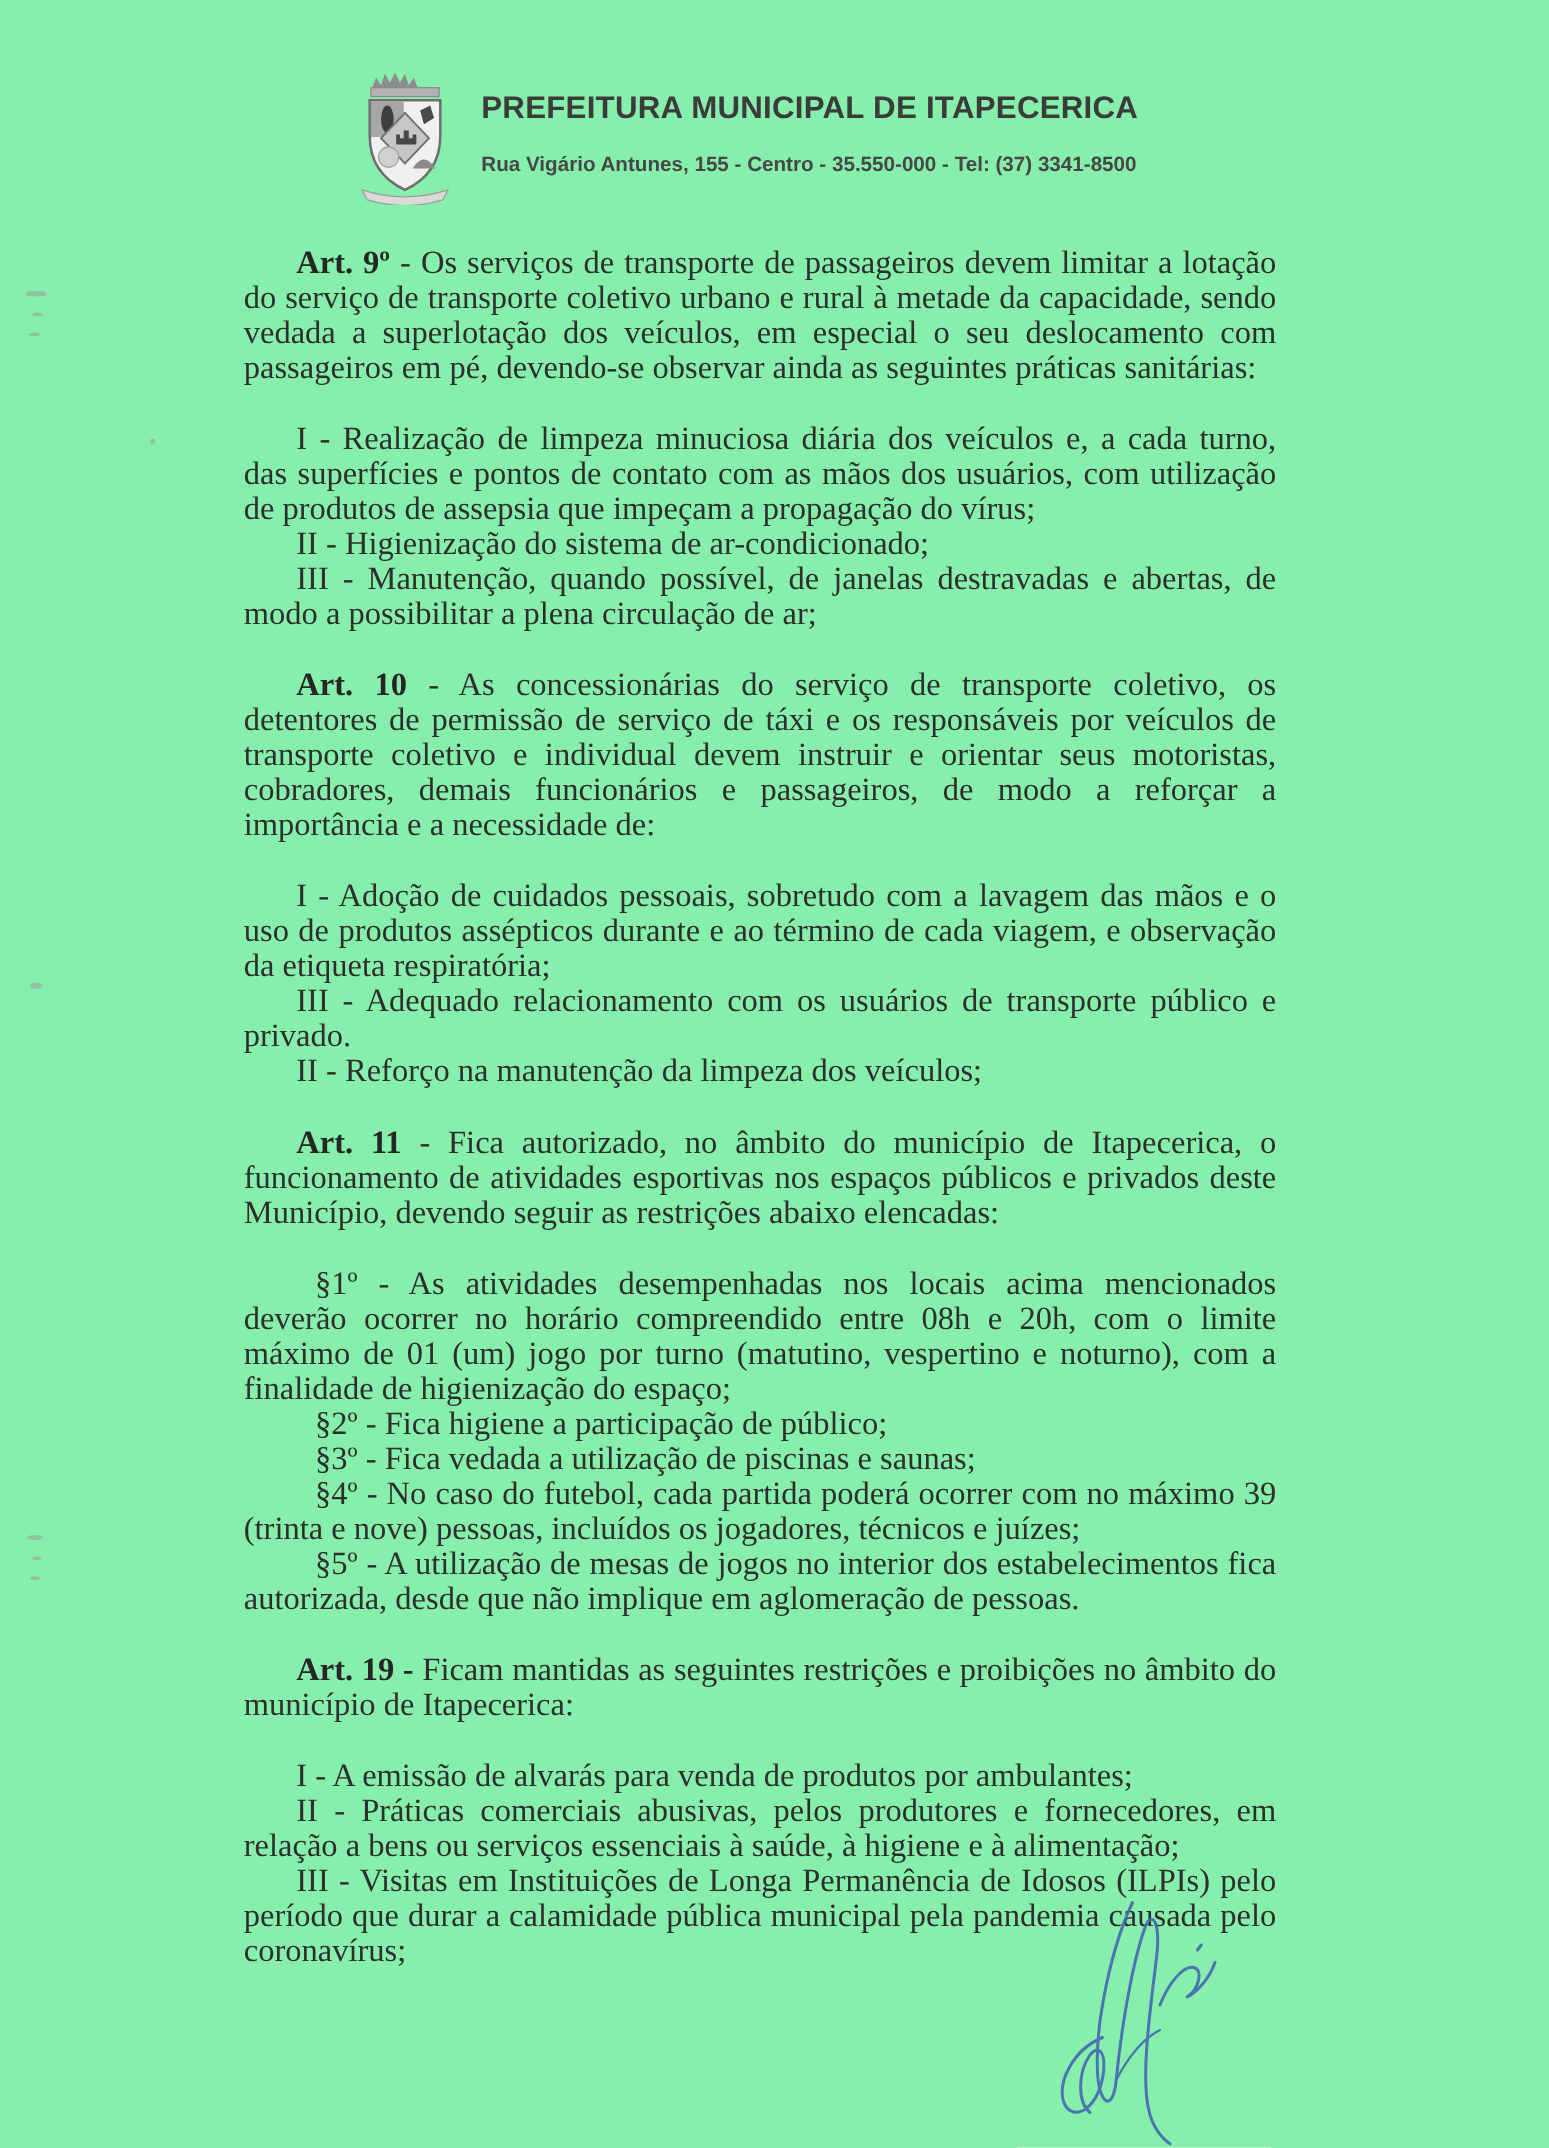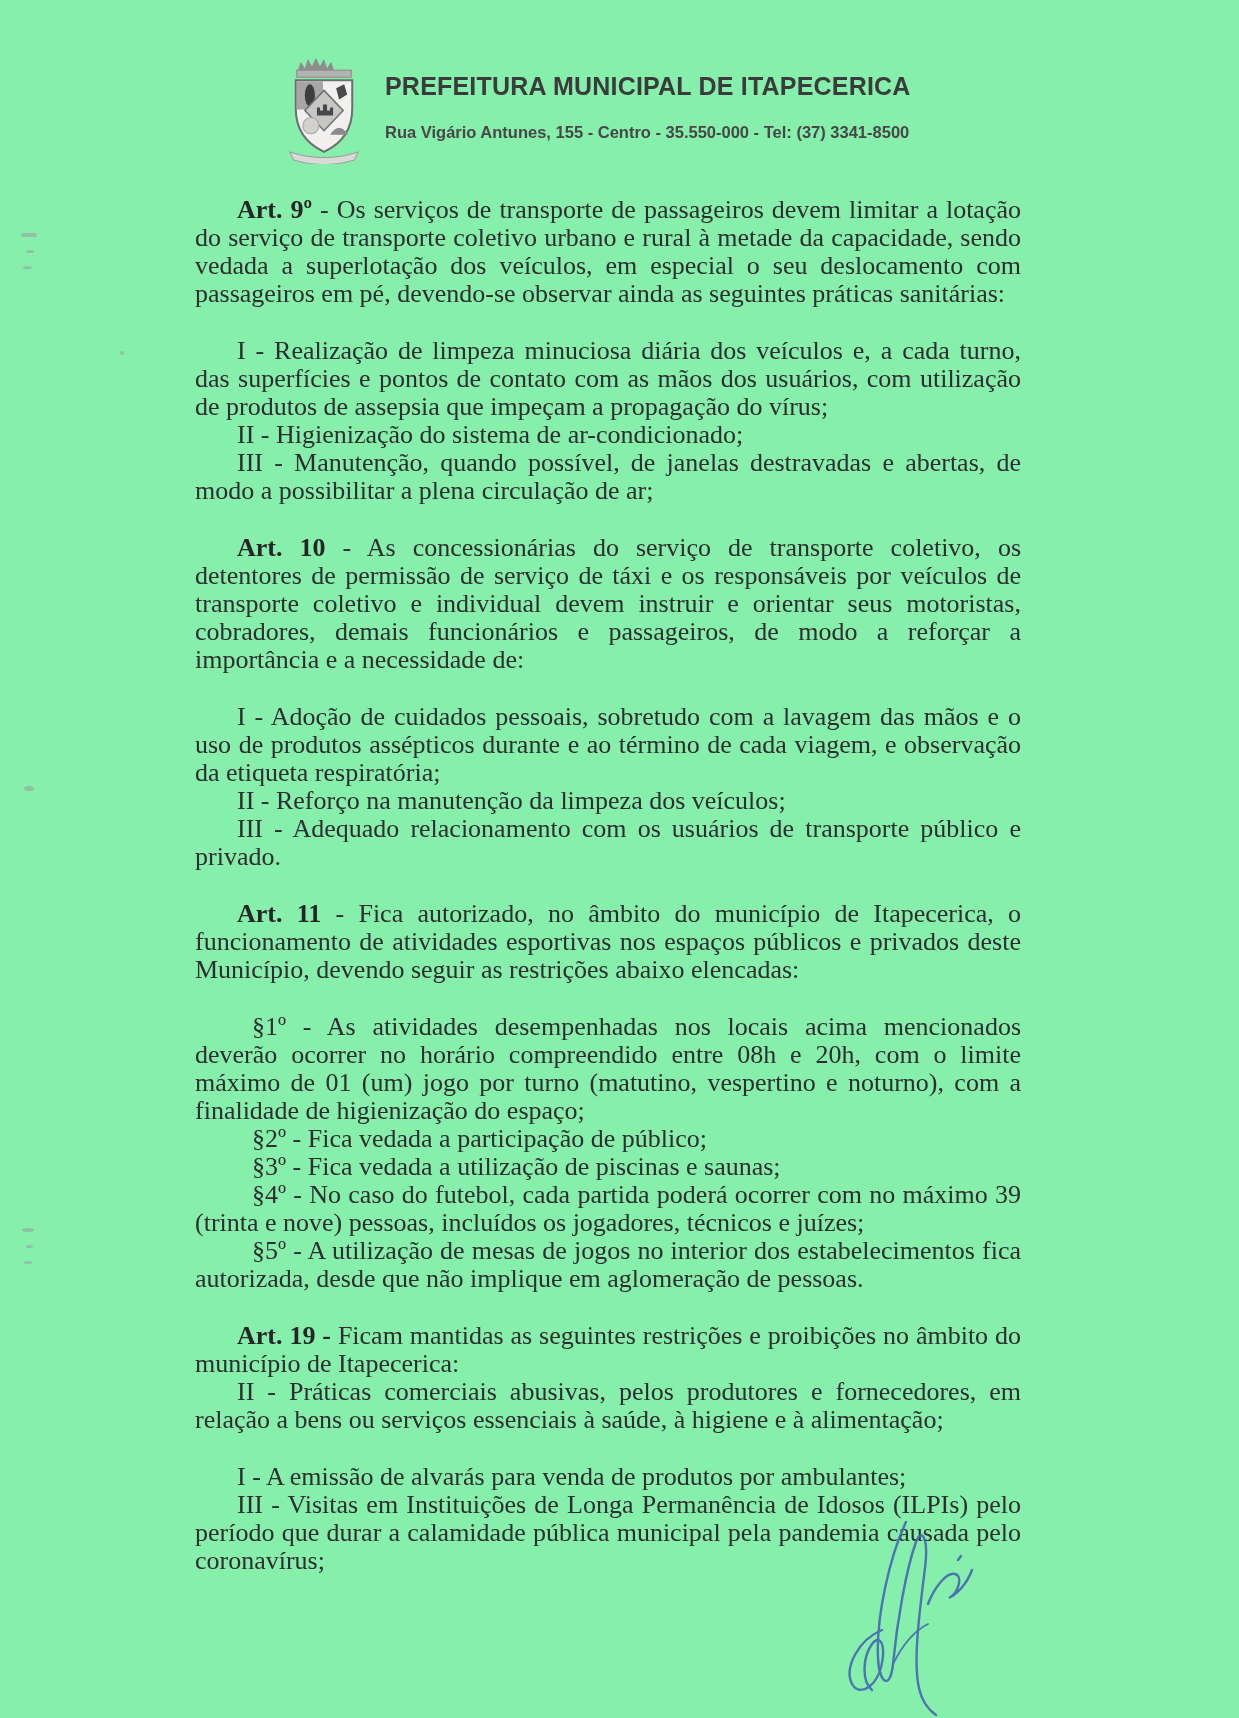--- a/index.html
+++ b/index.html
@@ -58,31 +58,31 @@
     </div>
   </div>
 
   <div class="doc">
       <p class="para article"><strong>Art. 9º</strong> <span>- Os serviços de transporte de passageiros devem limitar a lotação do serviço de transporte coletivo urbano e rural à metade da capacidade, sendo vedada a superlotação dos veículos, em especial o seu deslocamento com passageiros em pé, devendo-se observar ainda as seguintes práticas sanitárias:</span></p>
       <p class="para item gap"><span>I - Realização de limpeza minuciosa diária dos veículos e, a cada turno, das superfícies e pontos de contato com as mãos dos usuários, com utilização de produtos de assepsia que impeçam a propagação do vírus;</span></p>
       <p class="para item"><span>II - Higienização do sistema de ar-condicionado;</span></p>
       <p class="para item"><span>III - Manutenção, quando possível, de janelas destravadas e abertas, de modo a possibilitar a plena circulação de ar;</span></p>
       <p class="para article gap"><strong>Art. 10</strong> <span>- As concessionárias do serviço de transporte coletivo, os detentores de permissão de serviço de táxi e os responsáveis por veículos de transporte coletivo e individual devem instruir e orientar seus motoristas, cobradores, demais funcionários e passageiros, de modo a reforçar a importância e a necessidade de:</span></p>
       <p class="para item gap"><span>I - Adoção de cuidados pessoais, sobretudo com a lavagem das mãos e o uso de produtos assépticos durante e ao término de cada viagem, e observação da etiqueta respiratória;</span></p>
+      <p class="para item"><span>III - Adequado relacionamento com os usuários de transporte público e privado.</span></p>
       <p class="para item"><span>II - Reforço na manutenção da limpeza dos veículos;</span></p>
-      <p class="para item"><span>III - Adequado relacionamento com os usuários de transporte público e privado.</span></p>
       <p class="para article gap"><strong>Art. 11</strong> <span>- Fica autorizado, no âmbito do município de Itapecerica, o funcionamento de atividades esportivas nos espaços públicos e privados deste Município, devendo seguir as restrições abaixo elencadas:</span></p>
       <p class="para section gap"><span>§1º - As atividades desempenhadas nos locais acima mencionados deverão ocorrer no horário compreendido entre 08h e 20h, com o limite máximo de 01 (um) jogo por turno (matutino, vespertino e noturno), com a finalidade de higienização do espaço;</span></p>
-      <p class="para section"><span>§2º - Fica vedada a participação de público;</span></p>
+      <p class="para section"><span>§2º - Fica higiene a participação de público;</span></p>
       <p class="para section"><span>§3º - Fica vedada a utilização de piscinas e saunas;</span></p>
       <p class="para section"><span>§4º - No caso do futebol, cada partida poderá ocorrer com no máximo 39 (trinta e nove) pessoas, incluídos os jogadores, técnicos e juízes;</span></p>
       <p class="para section"><span>§5º - A utilização de mesas de jogos no interior dos estabelecimentos fica autorizada, desde que não implique em aglomeração de pessoas.</span></p>
       <p class="para article gap"><strong>Art. 19 -</strong> <span>Ficam mantidas as seguintes restrições e proibições no âmbito do município de Itapecerica:</span></p>
+      <p class="para item gap"><span>I - A emissão de alvarás para venda de produtos por ambulantes;</span></p>
       <p class="para item"><span>II - Práticas comerciais abusivas, pelos produtores e fornecedores, em relação a bens ou serviços essenciais à saúde, à higiene e à alimentação;</span></p>
-      <p class="para item gap"><span>I - A emissão de alvarás para venda de produtos por ambulantes;</span></p>
       <p class="para item"><span>III - Visitas em Instituições de Longa Permanência de Idosos (ILPIs) pelo período que durar a calamidade pública municipal pela pandemia causada pelo coronavírus;</span></p>
     </div>
 
   <div class="speck" style="left:21px;top:233px;width:16px;height:4px;border-radius:2px;"></div>
   <div class="speck" style="left:26px;top:250px;width:8px;height:3px;"></div>
   <div class="speck" style="left:23px;top:266px;width:9px;height:3px;"></div>
   <div class="speck" style="left:24px;top:786px;width:10px;height:5px;"></div>
   <div class="speck" style="left:22px;top:1228px;width:12px;height:4px;"></div>
   <div class="speck" style="left:26px;top:1245px;width:7px;height:3px;"></div>
   <div class="speck" style="left:24px;top:1261px;width:8px;height:3px;"></div>

